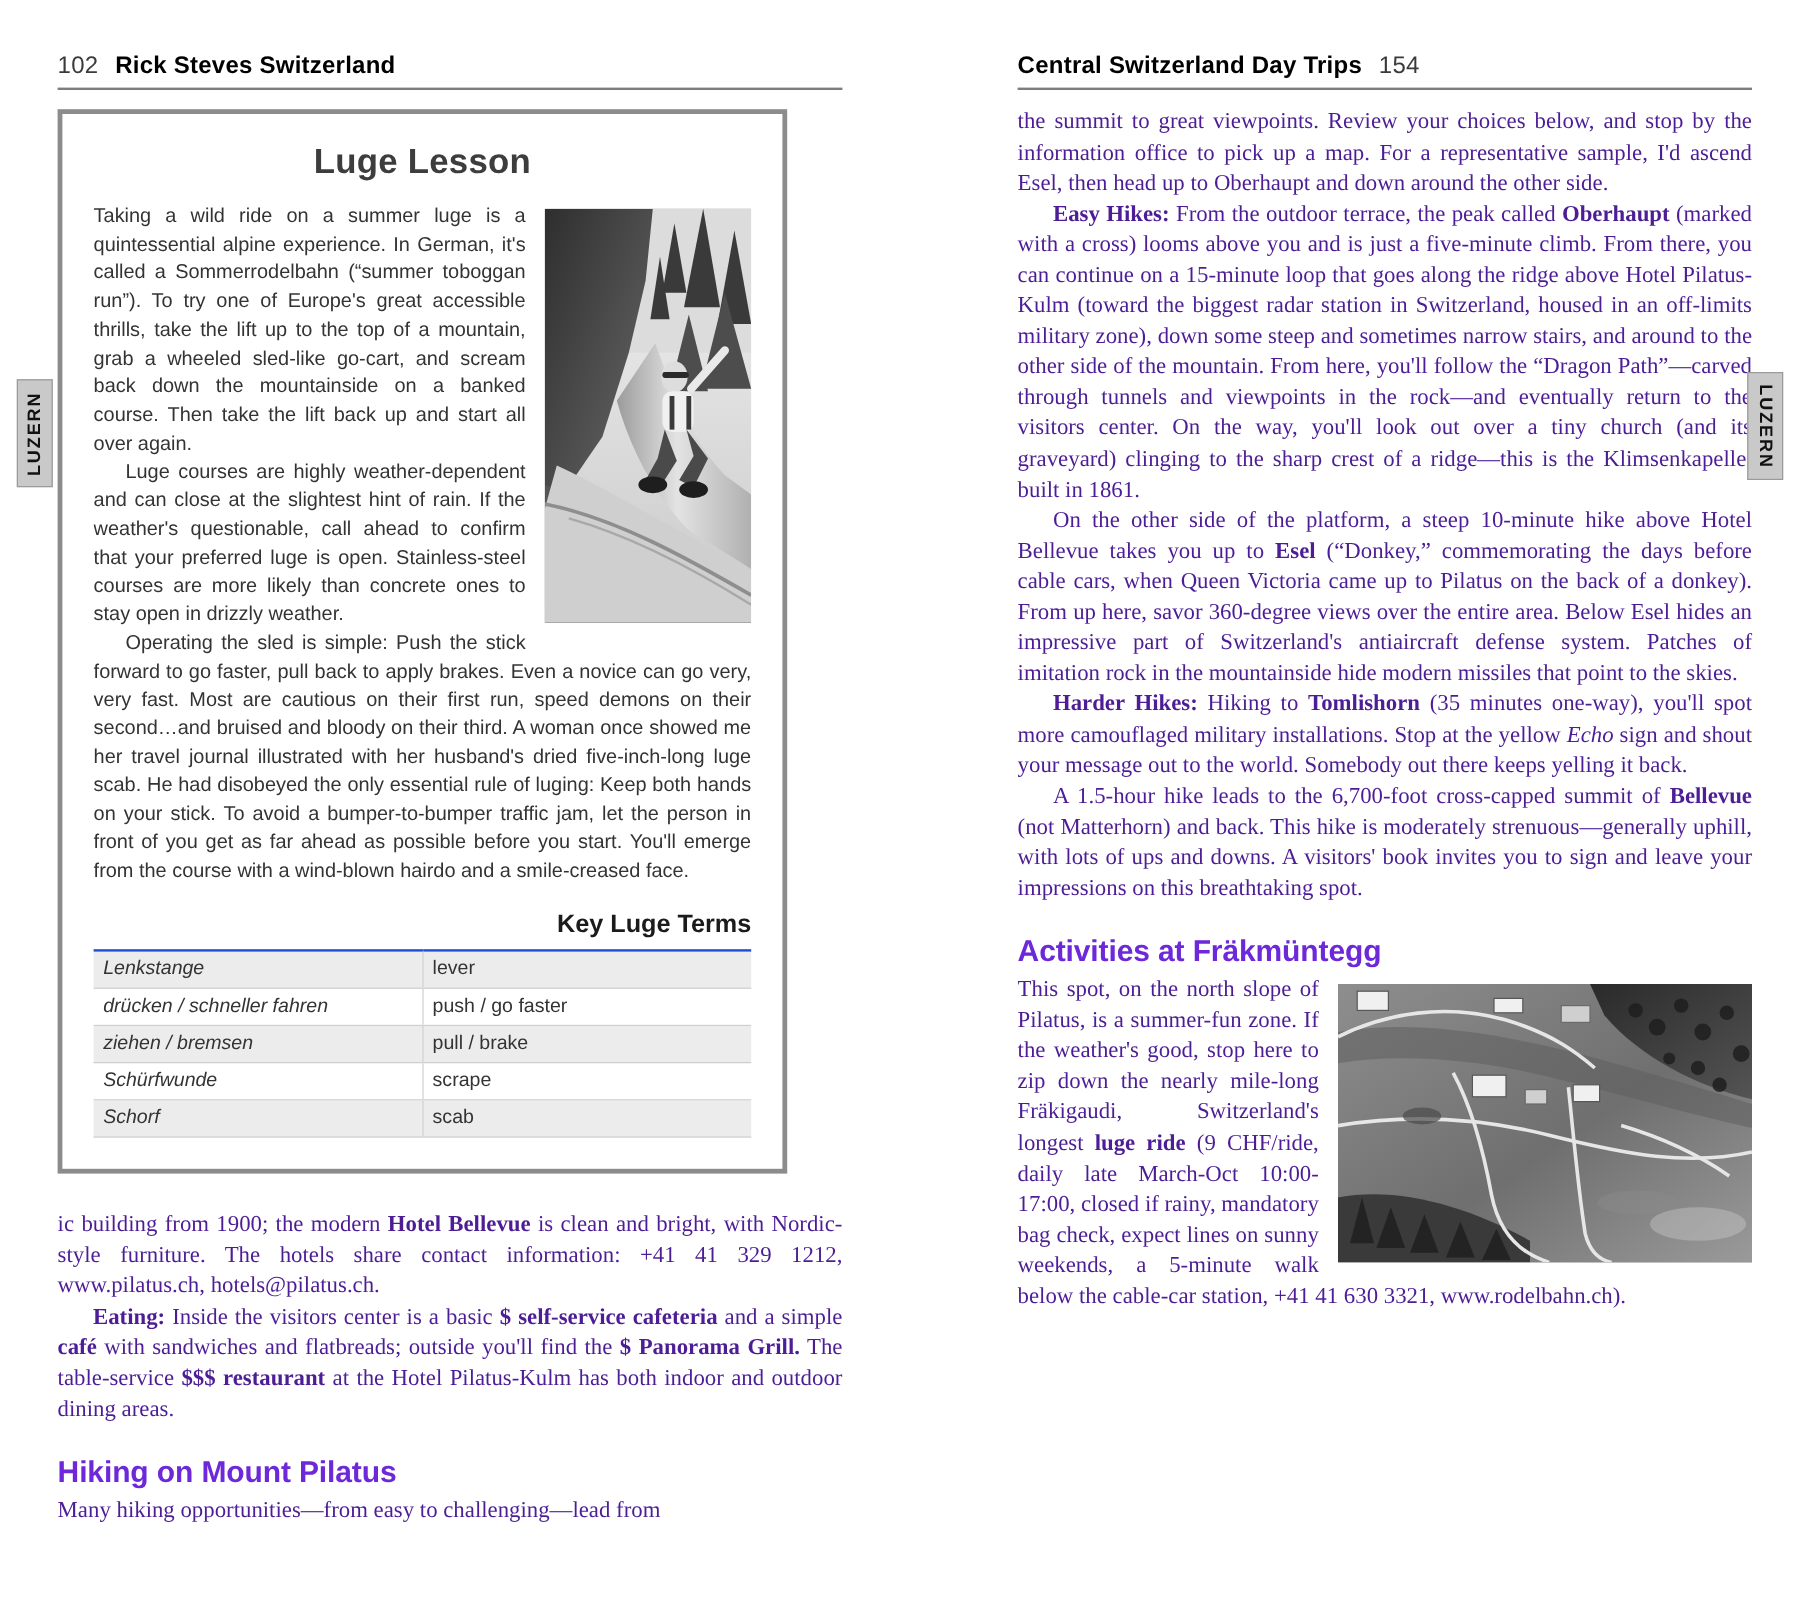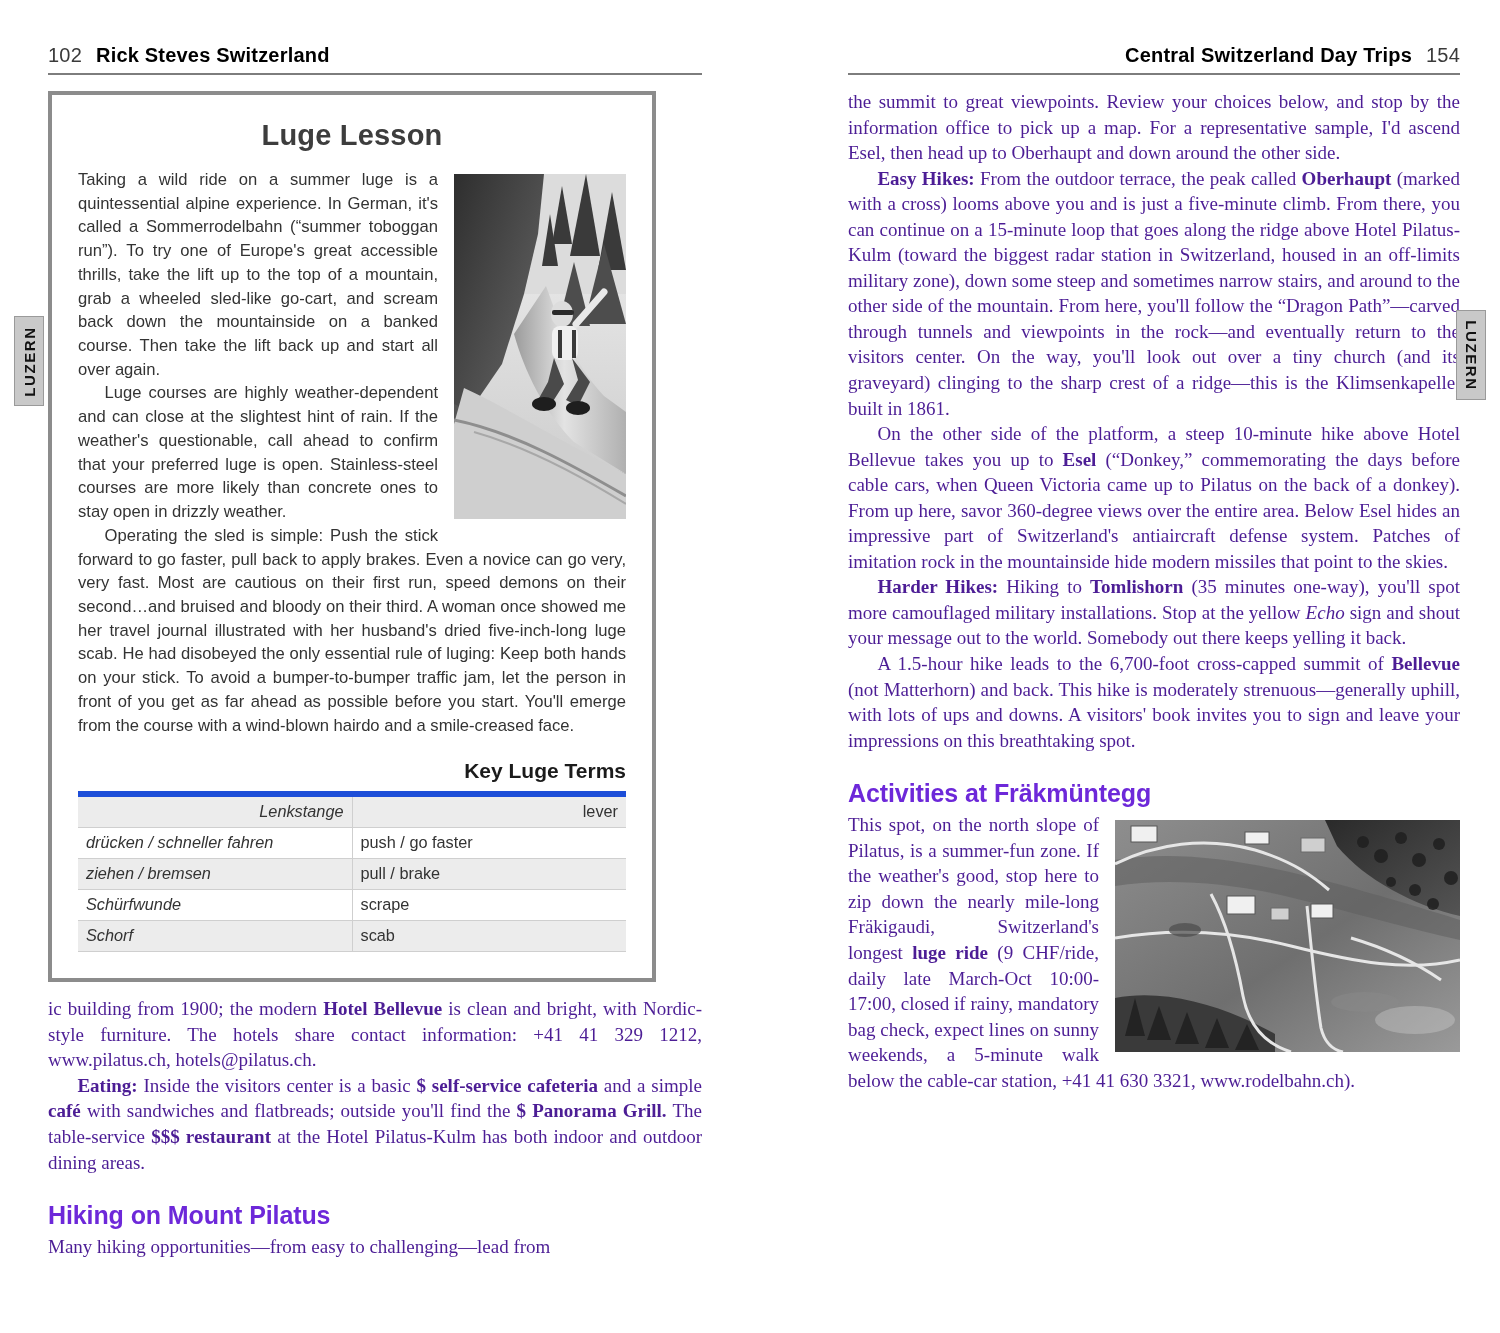--- a/index.html
+++ b/index.html
@@ -18,21 +18,21 @@
 
   
   .runhead{
     display:flex;align-items:baseline;
     font-family:"Liberation Sans", sans-serif;
     font-size:20px;letter-spacing:0.2px;
     color:#2b2b2b;
     padding-bottom:6px;
   }
   .runhead.left{justify-content:flex-start;}
-  .runhead.right{justify-content:flex-end;}
+  .runhead.right{}
   .runhead .folio{font-weight:400;color:#3a3a3a;}
   .runhead .title{font-weight:700;color:#000;}
   .runhead.left .folio{margin-right:14px;}
   .runhead.right .folio{margin-left:14px;}
   .rule{height:2px;background:#7d7d7d;width:100%;}
   .page-right .rule{width:100%;}
 
   
   .thumbtab{
     position:absolute;width:28px;height:88px;
@@ -90,36 +90,36 @@
   table.terms{
     border-collapse:collapse;width:100%;
     font-family:"Liberation Sans", sans-serif;
     font-size:16.3px;color:#333;
   }
   table.terms td{
     padding:5px 8px 6px 8px;
     border-bottom:1px solid #cfcfcf;
     vertical-align:middle;
   }
-  table.terms tr:first-child td{border-top:6px solid #1d4ed8;text-align:right;}
+  table.terms tr:first-child td{border-top:2px solid #1d4ed8;}
   table.terms tr:nth-child(odd) td{background:#ececec;}
   table.terms td.de{font-style:italic;width:50%;}
   table.terms td.en{border-left:1px solid #cfcfcf;}
 
   
   .body{
     font-family:"Liberation Serif", serif;
     font-size:19px;line-height:1.345;
     text-align:justify;
     color:#4c1d95;
     margin:0;
     hyphens:auto;
   }
   .body.indent{text-indent:1.55em;}
-  .after-box{margin-top:14px;}
+  .after-box{margin-top:30px;}
   h2.sect{
     font-family:"Liberation Sans", sans-serif;
     font-weight:700;font-size:25px;
     color:#6d28d9;margin:26px 0 4px 0;
     letter-spacing:-0.1px;
   }
   .b{font-weight:700;}
   .i{font-style:italic;}
 
   

